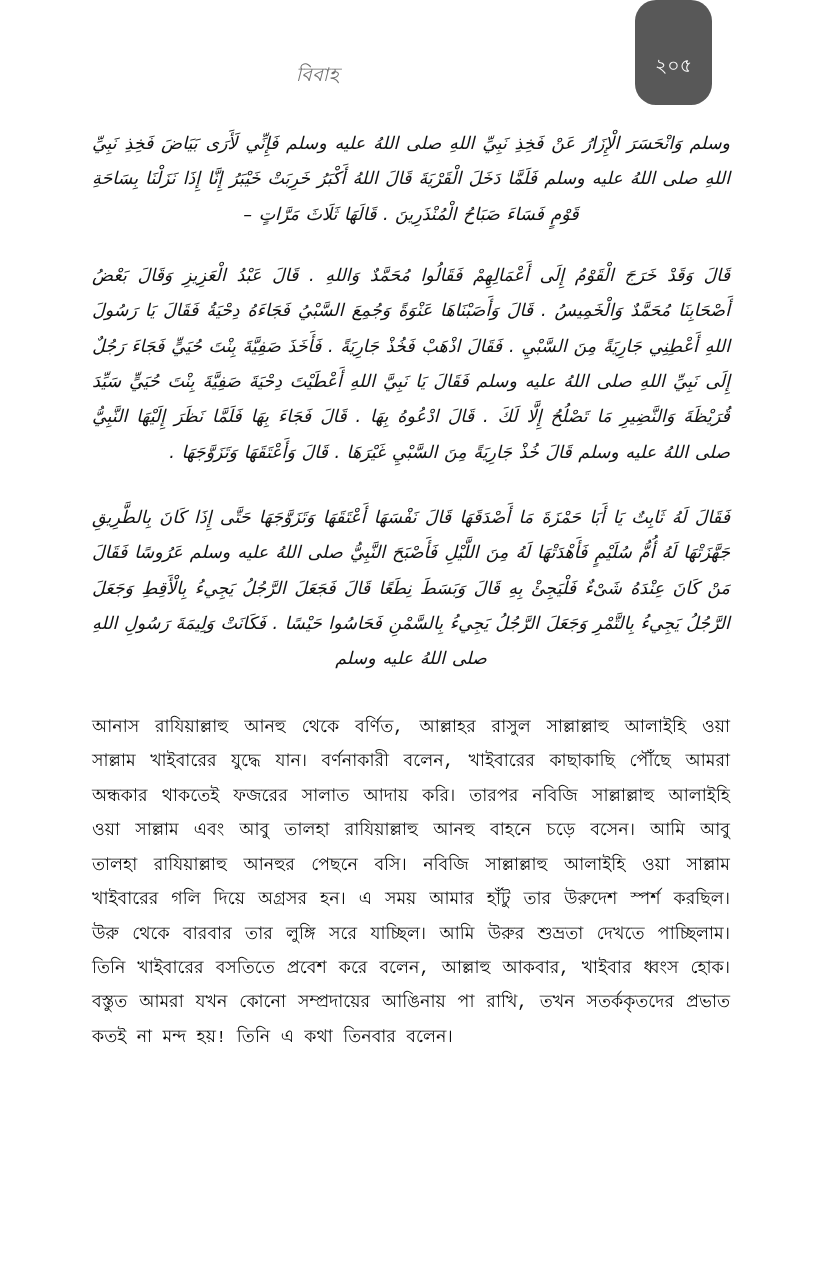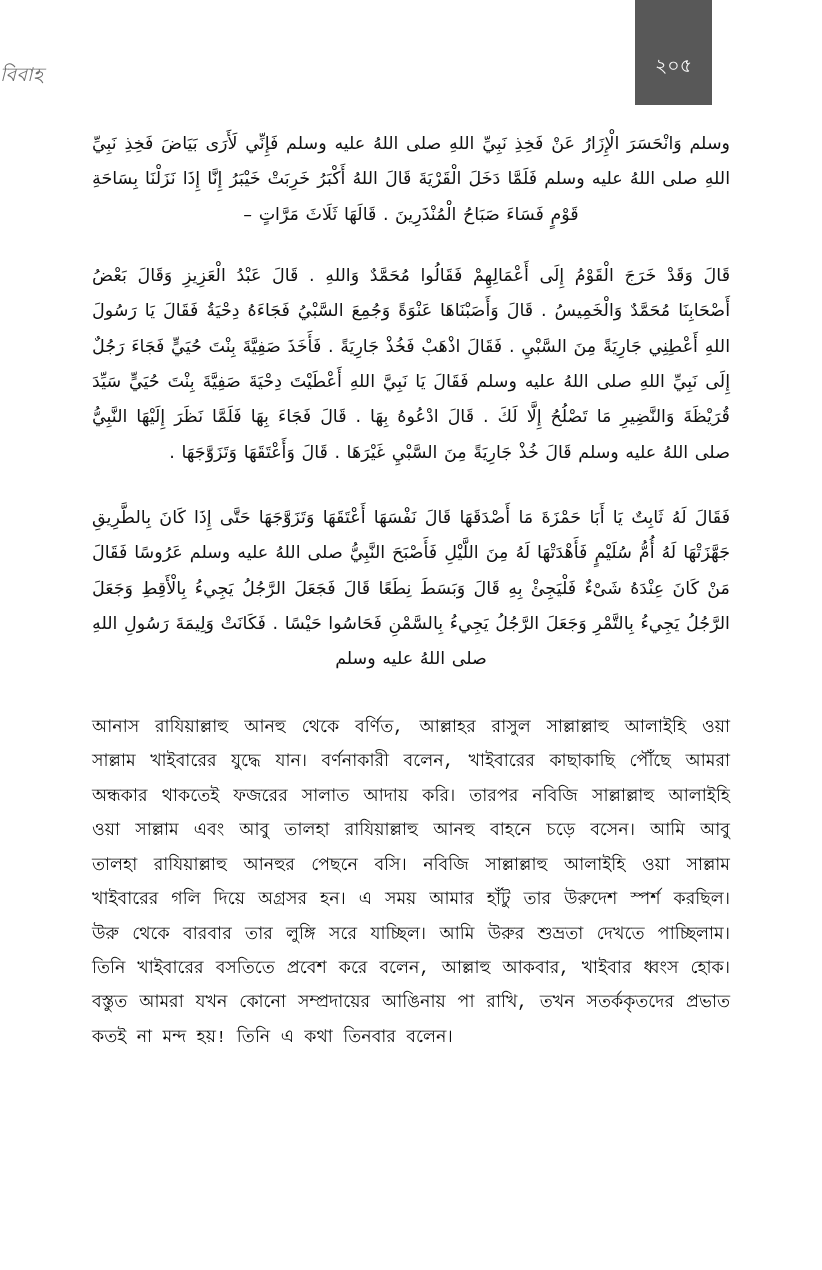--- a/index.html
+++ b/index.html
@@ -17,38 +17,39 @@
   }
 
   
   .page-number-block {
     position: absolute;
     top: 0;
     left: 635px;
     width: 77px;
     height: 105px;
     background: #585858;
+    border-radius: 21px;
   }
   .page-number {
     position: absolute;
     left: 0;
     right: 0;
     top: 56px;
     text-align: center;
     color: #ffffff;
     font-size: 19px;
     font-family: "Liberation Serif", "DejaVu Serif", serif;
     line-height: 1;
   }
   .running-head {
     position: absolute;
     top: 60px;
     left: 0;
     width: 635px;
-    text-align: left;
+    text-align: center;
     color: #6e6e6e;
     font-size: 19px;
     font-style: italic;
     font-family: "Liberation Serif", "DejaVu Serif", serif;
     letter-spacing: 0.5px;
   }
 
   
   .content {
     position: absolute;
@@ -62,20 +63,21 @@
     direction: rtl;
     unicode-bidi: bidi-override;
     text-align: justify;
     text-align-last: center;
     font-family: "DejaVu Sans", "Liberation Sans", sans-serif;
     font-size: 17.5px;
     line-height: 2.02;
     color: #111111;
     margin: 0 0 26px 0;
     word-spacing: 1px;
+    font-style: italic;
   }
   .arabic.last-right {
     text-align-last: right;
   }
   .arabic-2 { margin-bottom: 30px; }
   .arabic-3 { margin-bottom: 34px; }
 
   
   .bengali {
     direction: ltr;

